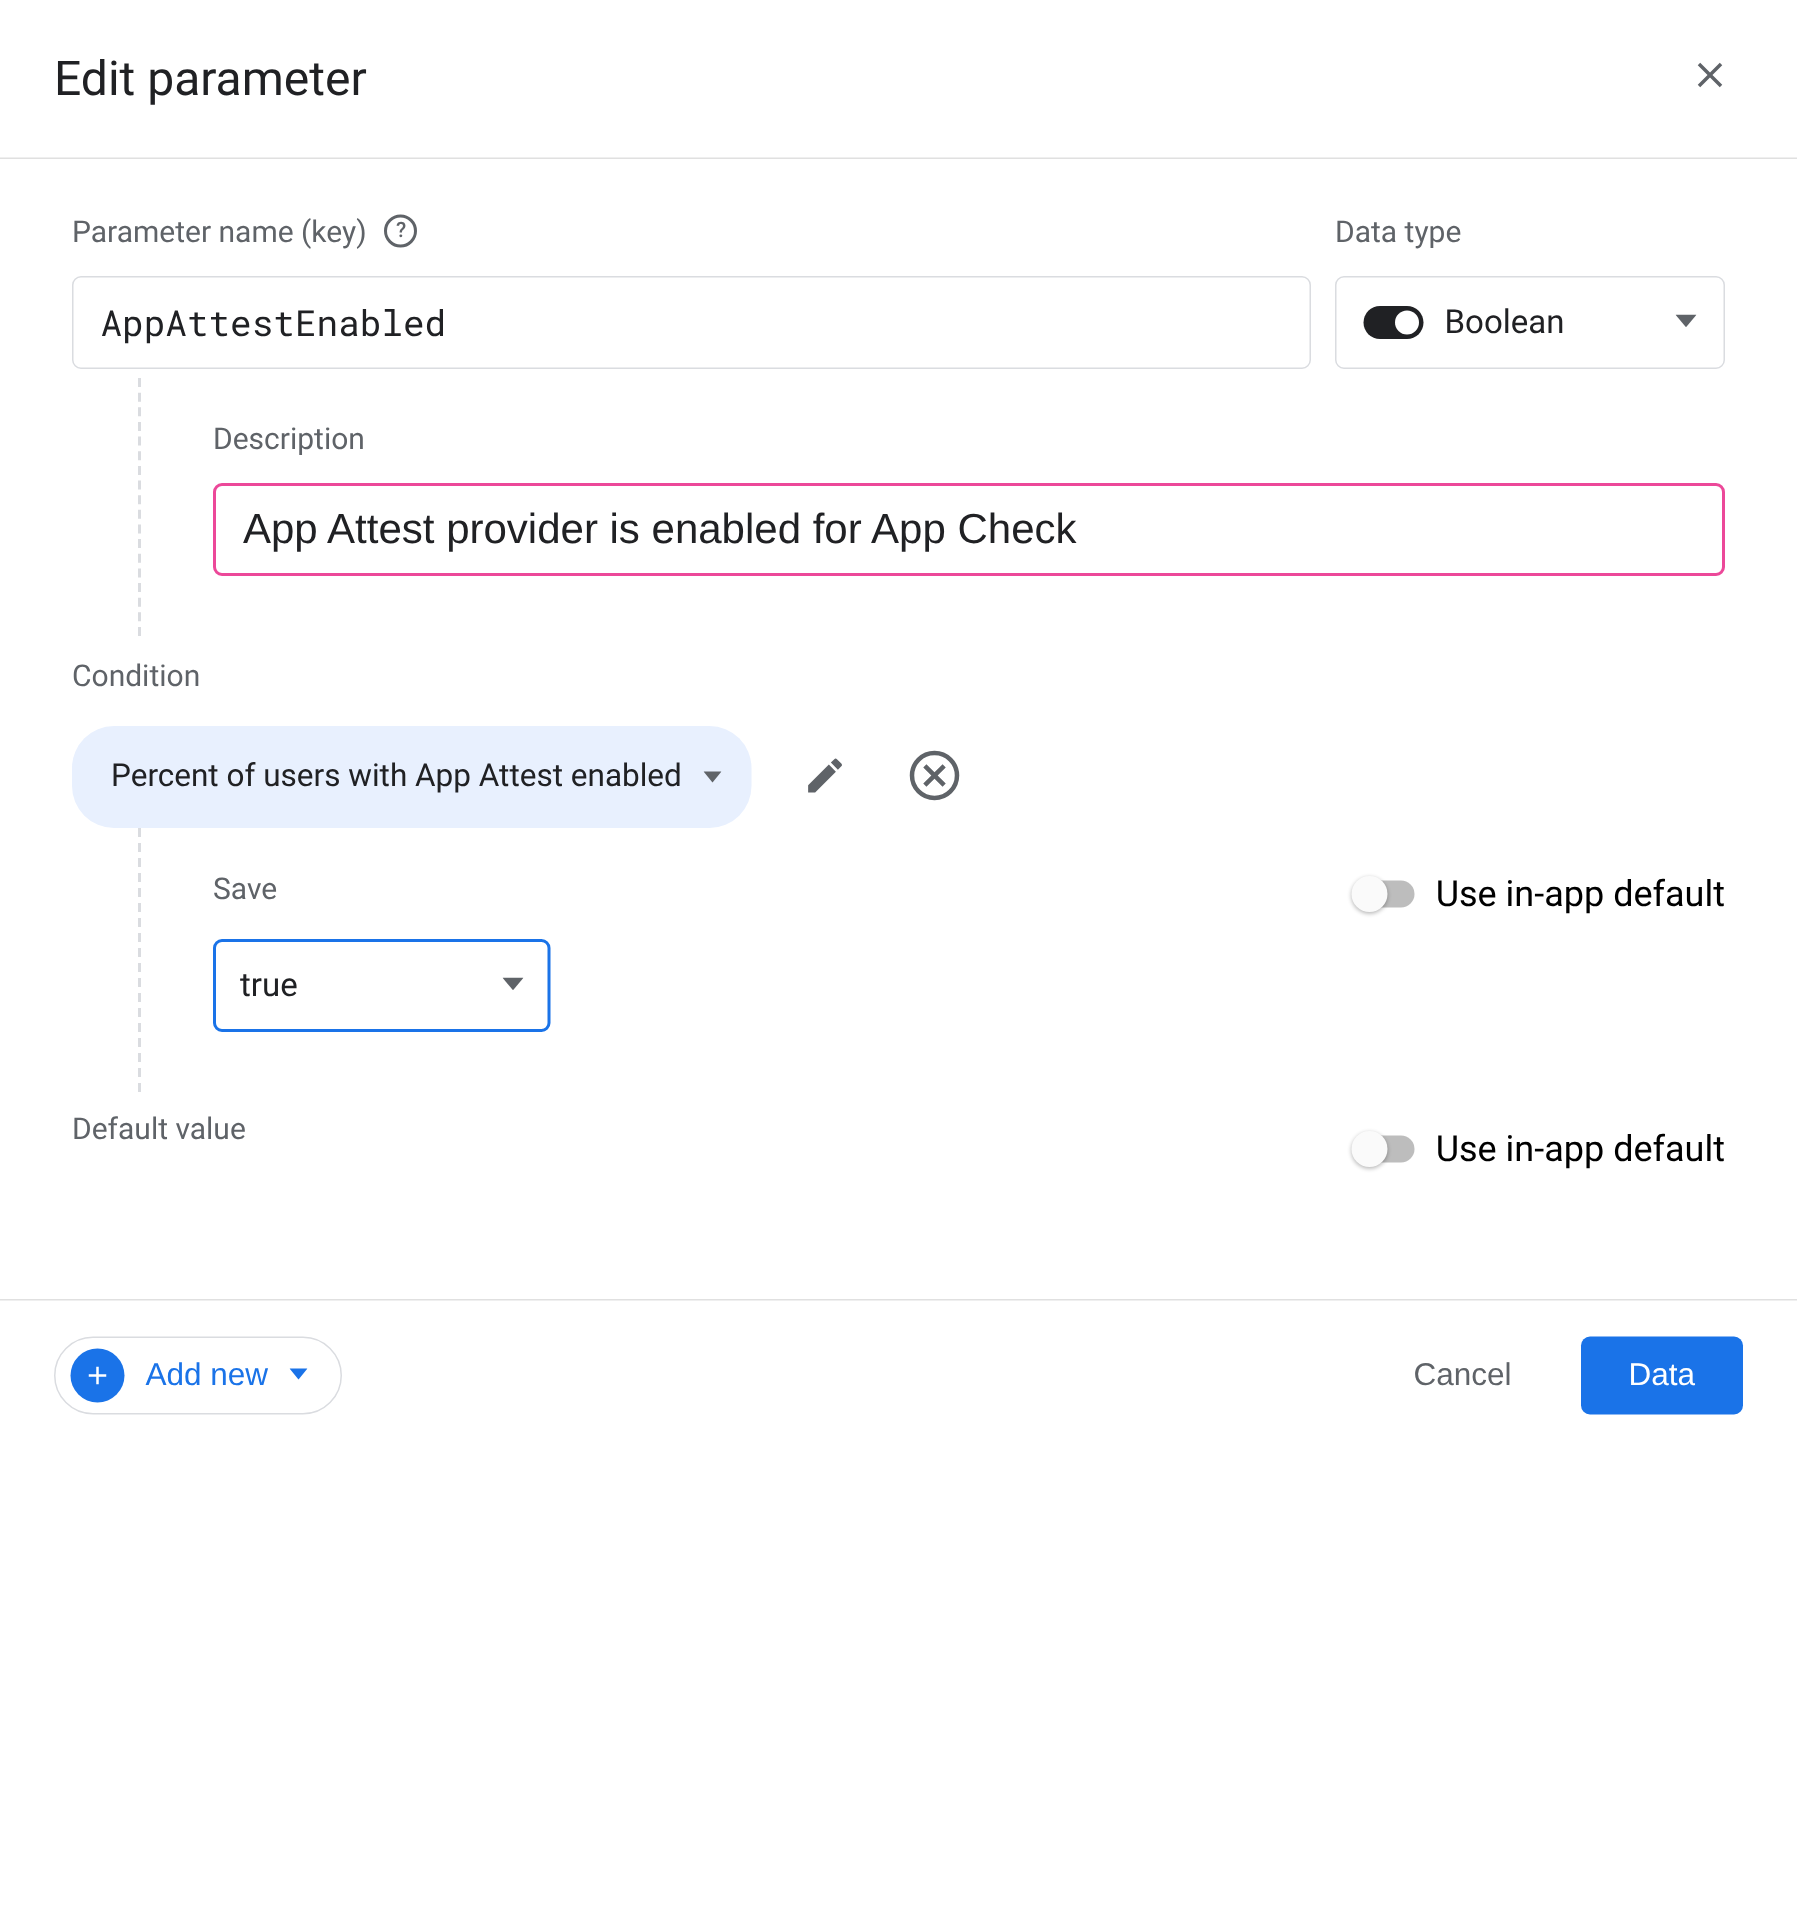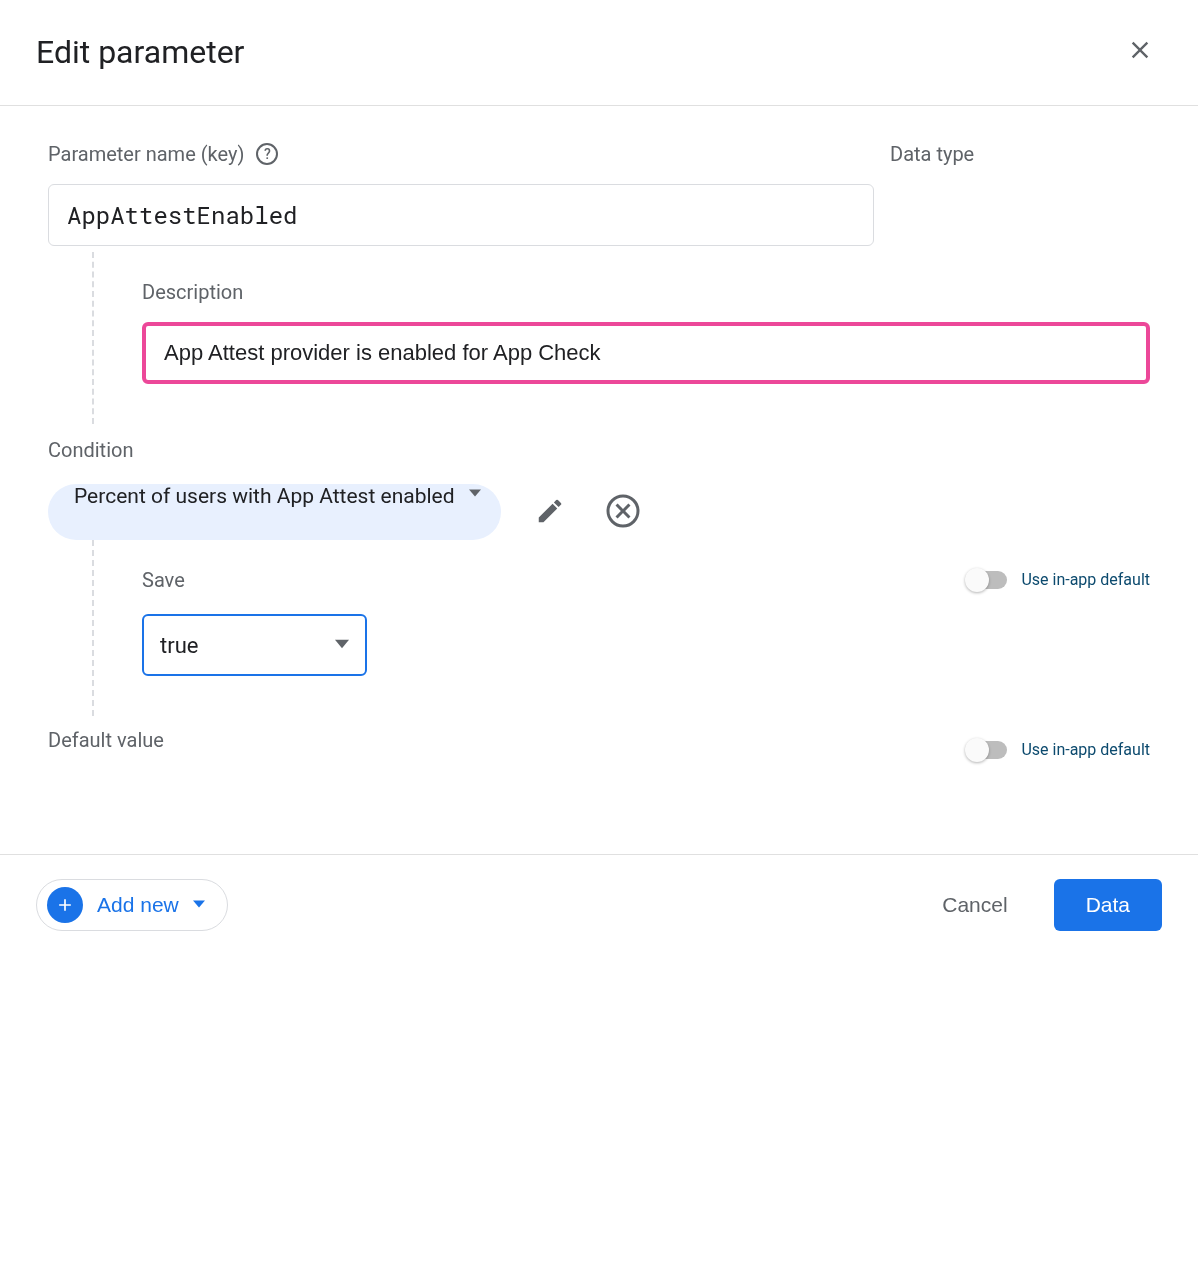--- a/index.html
+++ b/index.html
@@ -139,44 +139,45 @@
       margin-left: 44px;
       border-left: 2px dashed #dadce0;
       padding-left: 48px;
       padding-top: 28px;
       padding-bottom: 40px;
       margin-top: 6px;
     }
     .desc-input {
       width: 100%;
       height: 62px;
-      border: 4px solid #ec4899;
+      border: 2px solid #ec4899;
       border-radius: 6px;
       padding: 0 18px;
-      font-size: 22px;
+      font-size: 28px;
       color: #202124;
       outline: none;
     }
     .section-label {
       font-size: 20px;
       color: #5f6368;
       margin-bottom: 22px;
       margin-top: 14px;
     }
     .condition-row {
       display: flex;
       align-items: center;
       gap: 28px;
     }
     .condition-chip {
       background: #e8f0fe;
       border-radius: 28px;
-      height: 56px;
+      height: 68px;
       padding: 0 20px 0 26px;
       display: flex;
+      align-items: center;
       gap: 14px;
       cursor: pointer;
     }
     .condition-chip-text {
       font-size: 21px;
       color: #202124;
     }
     .small-dropdown svg {
       width: 12px;
       height: 12px;
@@ -246,22 +247,22 @@
       position: absolute;
       left: -2px;
       top: -3px;
       width: 24px;
       height: 24px;
       background: #fafafa;
       border-radius: 50%;
       box-shadow: 0 1px 3px rgba(0,0,0,0.3);
     }
     .toggle-label {
-      font-size: 16px;
-      color: #0c4a6e;
+      font-size: 24px;
+      color: #000000;
     }
     .default-row {
       display: flex;
       align-items: flex-start;
       justify-content: space-between;
       margin-top: 12px;
     }
     .footer {
       border-top: 1px solid #e0e0e0;
       padding: 24px 36px 24px 36px;
@@ -354,20 +355,31 @@
       <div class="field-group param-name">
         <div class="field-label">
           <span>Parameter name (key)</span>
           <span class="help-icon">?</span>
         </div>
         <input class="text-input" type="text" value="AppAttestEnabled" style="">
       </div>
 
       <div class="field-group data-type">
         <div class="field-label">Data type</div>
+        <div class="select-box">
+          <div class="select-content">
+            <span class="switch-icon"></span>
+            <span class="select-text">Boolean</span>
+          </div>
+          <span class="dropdown-arrow">
+            <svg viewBox="0 0 10 6">
+                <path d="M0 0l5 6 5-6z"></path>
+              </svg>
+          </span>
+        </div>
       </div>
     </div>
 
     <div class="indent-block">
       <div class="field-label">Description</div>
       <input class="desc-input" type="text" value="App Attest provider is enabled for App Check" style="">
     </div>
 
     <div class="section-label">Condition</div>
 

